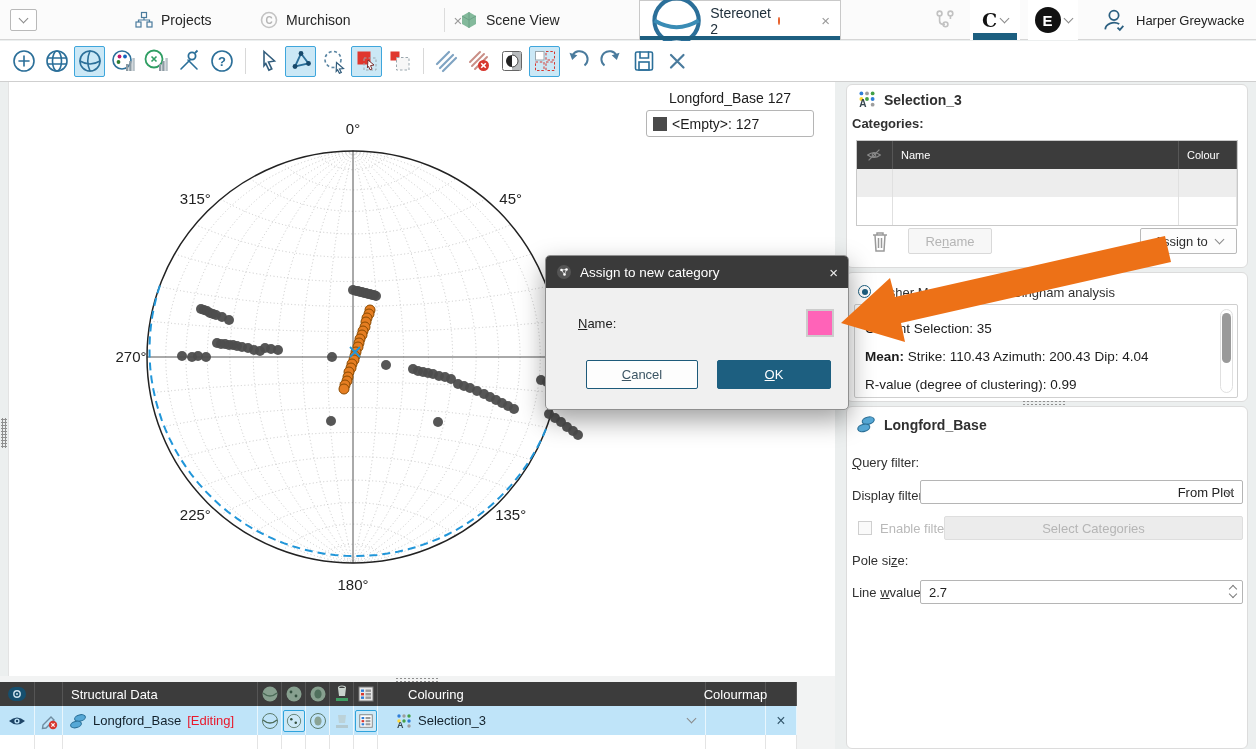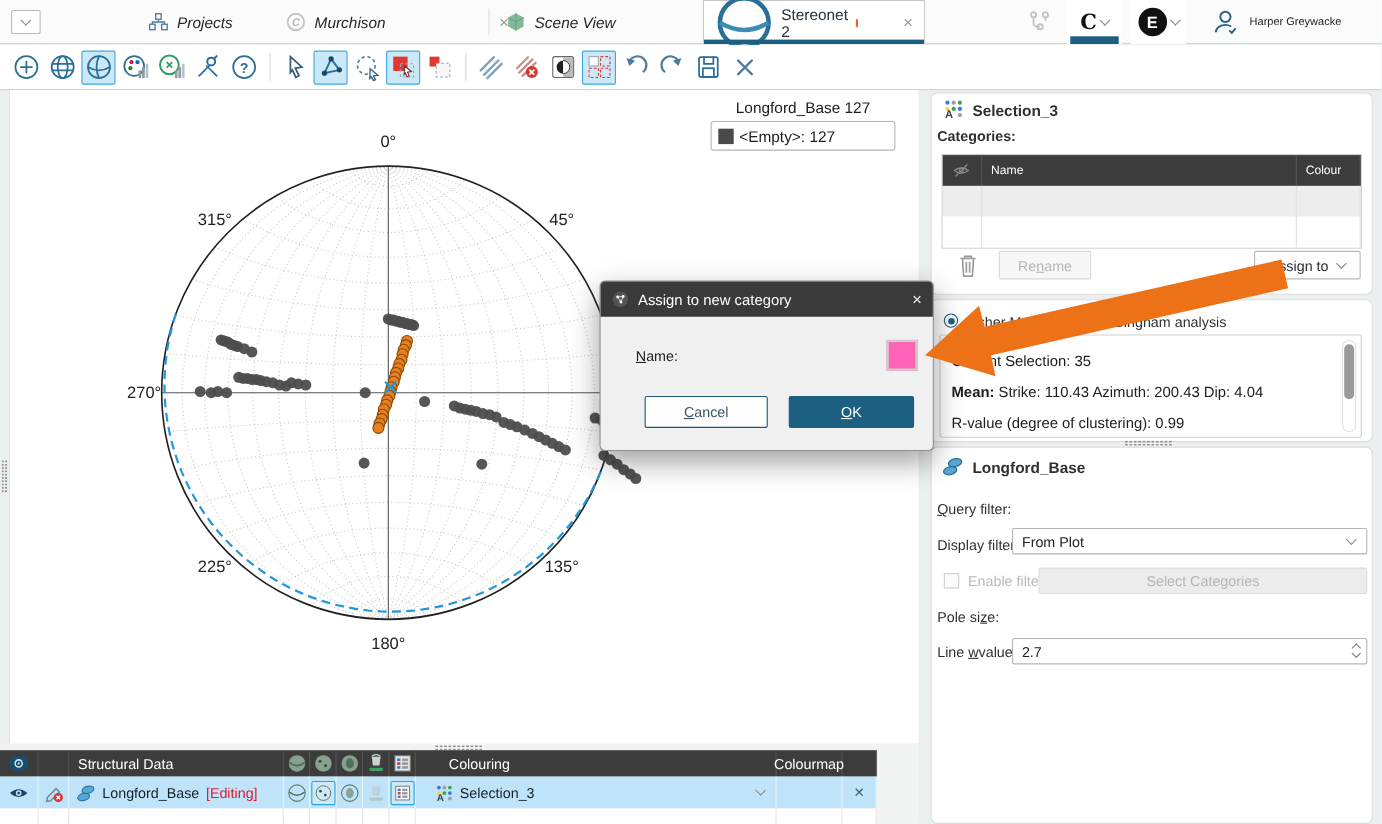--- a/index.html
+++ b/index.html
@@ -2,34 +2,34 @@
 <html><head>
 <meta charset="utf-8">
 <style>
   * { margin:0; padding:0; box-sizing:border-box; }
   html,body { width:1256px; height:749px; overflow:hidden; font-family:"Liberation Sans",sans-serif; background:#ecefef; }
   #window { position:relative; width:1256px; height:749px; }
 
   
   #tabbar { position:absolute; left:0; top:0; width:1256px; height:40px; background:#fbfbfb; border-bottom:1px solid #d6d6d6; }
   .collapse-btn { position:absolute; left:10px; top:9px; width:27px; height:22px; background:#fff; border:1px solid #b9b9b9; border-radius:2px; display:flex; align-items:center; justify-content:center; }
-  .tab { position:absolute; top:0; height:40px; display:flex; align-items:center; gap:8px; padding:0 10px; font-size:14px; color:#262626;font-style:italic; }
+  .tab { position:absolute; top:0; height:40px; display:flex; align-items:center; gap:8px; padding:0 10px; font-size:14px; color:#262626; }
   .tab .ticon { width:18px; height:18px; flex:0 0 auto; }
   .tab-close { color:#9a9a9a; font-size:15px; margin-left:14px; }
   .tab-sep { position:absolute; top:8px; width:1px; height:24px; background:#dcdcdc; }
   .active-tab { position:absolute; left:639px; top:0; width:202px; height:40px; background:#fff; border:1px solid #c9c9c9; border-bottom:none; display:flex; align-items:center; gap:7px; padding:0 10px; font-size:14px; color:#20303c; }
   .active-tab .under { position:absolute; left:0; bottom:0; width:100%; height:4px; background:#1d5f80; }
   .mod-dot { width:8px; height:8px; border-radius:50%; background:#e8622d; }
   .hdr-right { position:absolute; top:0; height:40px; display:flex; align-items:center; }
   .logo-btn { position:relative; height:40px; display:flex; align-items:center; justify-content:center; gap:4px; width:50px; background:#fff; }
   .logo-under { position:absolute; left:3px; bottom:0; width:44px; height:7px; background:#1d5f80; }
   .chev { width:7px; height:7px; border-right:1.6px solid #8a8a8a; border-bottom:1.6px solid #8a8a8a; transform:rotate(45deg); margin-top:-4px; }
   .ec { width:26px; height:26px; border-radius:50%; background:#111; color:#fff; font-weight:bold; font-size:15px; display:flex; align-items:center; justify-content:center; }
   .cc { font-weight:bold; font-size:19px; color:#111; font-family:"DejaVu Serif",serif; }
-  .username { font-size:10px; color:#222; margin-left:8px; }
+  .username { font-size:13px; color:#222; margin-left:8px; }
 
   
   #toolbar { position:absolute; left:0; top:41px; width:1256px; height:41px; background:#fff; border-bottom:1px solid #cfcfcf; display:flex; align-items:center; padding-left:8px; }
   .tbtn { width:31px; height:31px; margin-right:2px; display:flex; align-items:center; justify-content:center; border:1.5px solid transparent; border-radius:2px; }
   .tbtn.selected { background:#cbe8f6; border-color:#3ea6dc; }
   .tbtn svg { width:26px; height:26px; }
   .tsep { width:1px; height:26px; background:#d8d8d8; margin:0 6px; }
 
   
   #plot { position:absolute; left:8px; top:82px; width:827px; height:594px; background:#fff; border-left:1px solid #e3e3e3; }
@@ -717,21 +717,21 @@
 
   <svg style="position:absolute; left:856px; top:414px;" width="20" height="20" viewBox="0 0 18 18">
       <ellipse cx="11" cy="6" rx="5.5" ry="3.2" transform="rotate(-14 11 6)" fill="#56a8d6" stroke="#2a6f97"></ellipse>
       <ellipse cx="7" cy="12.5" rx="5.5" ry="3.2" transform="rotate(-14 7 12.5)" fill="#56a8d6" stroke="#2a6f97"></ellipse>
     </svg>
   <span class="rp-label bold" style="left:884px; top:417px; font-size:14px;">Longford_Base</span>
 
   <span class="rp-label" style="left:852px; top:455px;"><u>Q</u><span>uery filter:</span></span>
 
   <span class="rp-label" style="left:852px; top:488px;">Display filter</span>
-  <div class="combo" style="left:920px; top:480px; width:323px; height:24px;">
+  <div class="combo" style="left:920px; top:480px; width:323px; height:24px;justify-content:flex-end;">
     <span>From Plot</span>
       <span class="chev"></span>
   </div>
 
   <span class="checkbox" style="position:absolute; left:858px; top:521px;"></span>
   <span class="rp-label" style="left:880px; top:521px; color:#b9b9b9;">Enable filter:</span>
   <div class="btn" style="position:absolute; left:944px; top:516px; width:299px; height:24px; background:#ececec; border:1px solid #dedede; color:#b5b5b5;">Select Categories</div>
 
   <span class="rp-label" style="left:852px; top:553px;"><span>Pole si</span><u>z</u><span>e:</span></span>
 

